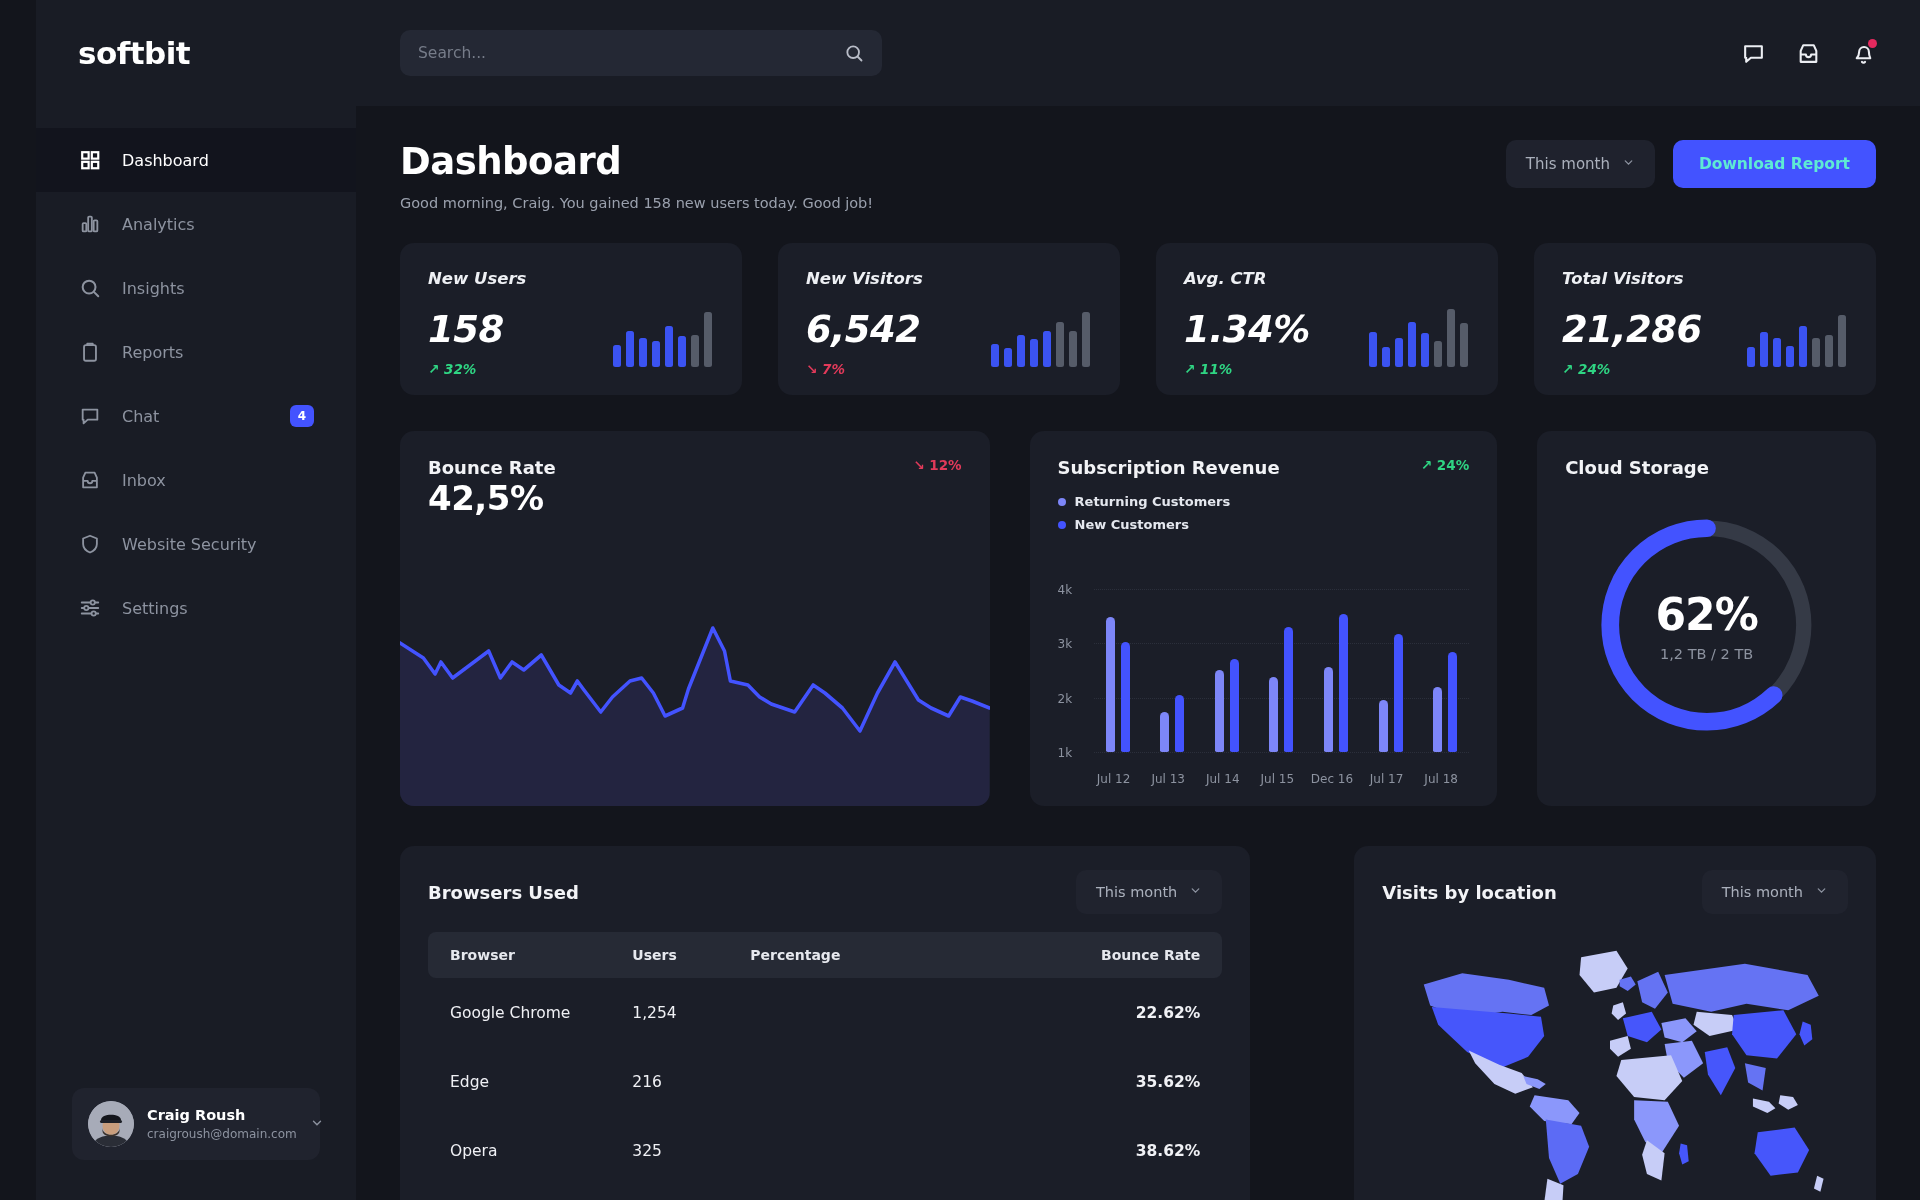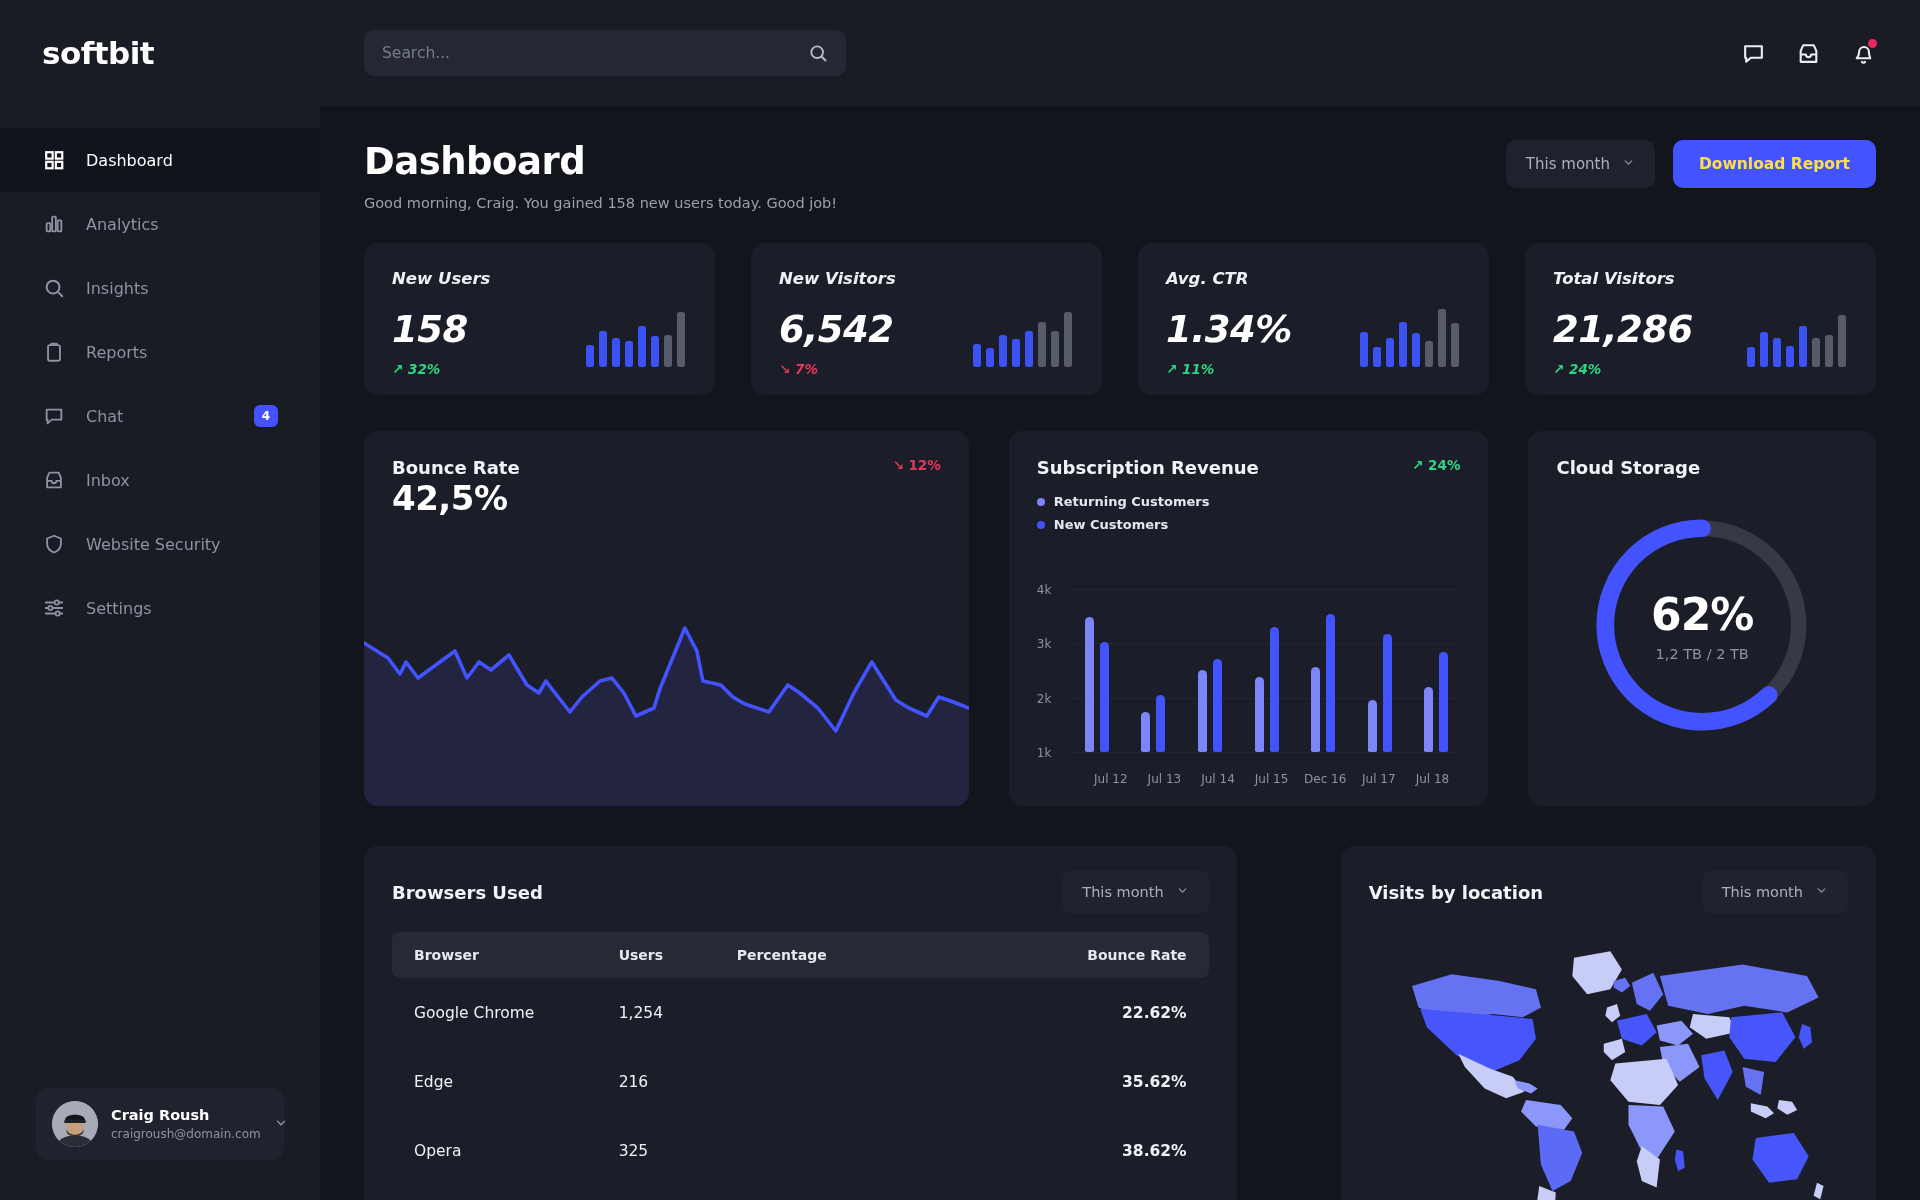--- a/index.html
+++ b/index.html
@@ -2,21 +2,21 @@
 <html><head>
 <meta charset="utf-8">
 <style>
   * { margin:0; padding:0; box-sizing:border-box; }
   html,body { width:1920px; height:1200px; overflow:hidden; }
   body { font-family:"DejaVu Sans","Liberation Sans",sans-serif; background:#13151c; color:#fff;
          -webkit-font-smoothing:antialiased; }
   .app { display:flex; width:1920px; height:1200px; }
 
   
-  .sidebar { width:320px; background:#191c25; display:flex; flex-direction:column; flex-shrink:0; }
+  .sidebar { width:320px; background:#191c25; display:flex; flex-direction:column; flex-shrink:0;margin-left:36px; }
   .logo { height:106px; display:flex; align-items:center; padding:0 42px; font-size:31px; font-weight:800;
           letter-spacing:-0.5px; color:#fff; }
   .nav { margin-top:22px; flex:1; }
   .nav-item { height:64px; display:flex; align-items:center; gap:20px; padding:0 42px;
               color:#8d93a0; font-size:16px; font-weight:500; cursor:pointer; }
   .nav-item .nico { width:24px; height:24px; display:flex; align-items:center; justify-content:center; }
   .nav-item .nico svg { width:22px; height:22px; }
   .nav-item.active { background:#12141d; color:#fff; }
   .nav-badge { margin-left:auto; background:#4353ff; color:#fff; font-size:12px; font-weight:700;
                border-radius:6px; min-width:24px; height:22px; display:flex; align-items:center;
@@ -44,21 +44,21 @@
 
   .content { flex:1; padding:34px 44px 0 44px; background:#13151c; overflow:hidden; }
 
   .page-head { display:flex; align-items:flex-start; }
   .page-title { font-size:37px; font-weight:700; letter-spacing:-0.5px; }
   .page-sub { margin-top:12px; font-size:14.5px; color:#9aa0ad; }
   .head-controls { margin-left:auto; display:flex; gap:18px; align-items:center; }
   .pill { background:#1f222d; border-radius:10px; height:48px; padding:0 20px; display:flex; align-items:center;
           gap:12px; color:#aab0bc; font-size:15px; cursor:pointer; white-space:nowrap; }
   .pill .chev { color:#8d93a0; }
-  .btn-primary { background:#4353ff; border:0; border-radius:10px; height:48px; padding:0 26px; color:#fde047;
+  .btn-primary { background:#4353ff; border:0; border-radius:10px; height:48px; padding:0 26px; color:#5eead4;
                  font-weight:700; font-size:15.5px; font-family:inherit; cursor:pointer; }
 
   
   .stats-row { display:grid; grid-template-columns:repeat(4,1fr); gap:36px; margin-top:32px; }
   .stat-card { background:#1b1e28; border-radius:14px; padding:26px 28px; height:152px; position:relative;font-style:italic; }
   .stat-title { font-size:16.5px; font-weight:600; color:#eef0f4; }
   .stat-value { font-size:37px; font-weight:700; margin-top:20px; letter-spacing:-0.5px; }
   .stat-trend { margin-top:10px; font-size:13.5px; font-weight:600; }
   .trend-up { color:#2fd583; } .trend-down { color:#e23a5a; }
   .spark { position:absolute; right:30px; bottom:28px; display:flex; align-items:flex-end; gap:5px; height:58px; }
@@ -81,21 +81,21 @@
   .legend-item { display:flex; align-items:center; gap:9px; font-size:13px; font-weight:600; color:#e4e7ee; }
   .legend-dot { width:8px; height:8px; border-radius:50%; }
   .rev-chart { position:absolute; left:28px; right:28px; bottom:20px; top:158px; }
   .rev-grid { position:absolute; left:36px; right:0; top:0; bottom:34px; }
   .rev-gridline { position:absolute; left:0; right:0; border-top:1px dotted #2b2f3b; }
   .rev-ylabel { position:absolute; left:0; width:28px; text-align:left; font-size:12px; color:#8d93a0; transform:translateY(-6px); }
   .rev-groups { position:absolute; left:36px; right:0; top:0; bottom:34px; display:flex; justify-content:space-between;
                 align-items:flex-end; padding:0 12px; }
   .rev-group { display:flex; align-items:flex-end; gap:6px; }
   .rev-bar { width:9px; border-radius:5px 5px 2px 2px; }
-  .rev-xlabels { position:absolute; left:46px; right:0; bottom:0; display:flex; justify-content:space-between;
+  .rev-xlabels { position:absolute; left:28px; right:0; bottom:0; display:flex; justify-content:space-between;
                  padding:0 2px; }
   .rev-xlabel { font-size:12px; color:#8d93a0; width:52px; text-align:center; }
 
   
   .donut-wrap { position:absolute; top:76px; left:0; right:0; display:flex; justify-content:center; }
   .donut { position:relative; width:236px; height:236px; }
   .donut svg { width:236px; height:236px; }
   .donut-center { position:absolute; inset:0; display:flex; flex-direction:column; align-items:center;
                   justify-content:center; gap:6px; }
   .donut-pct { font-size:44px; font-weight:700; letter-spacing:-1px; }

